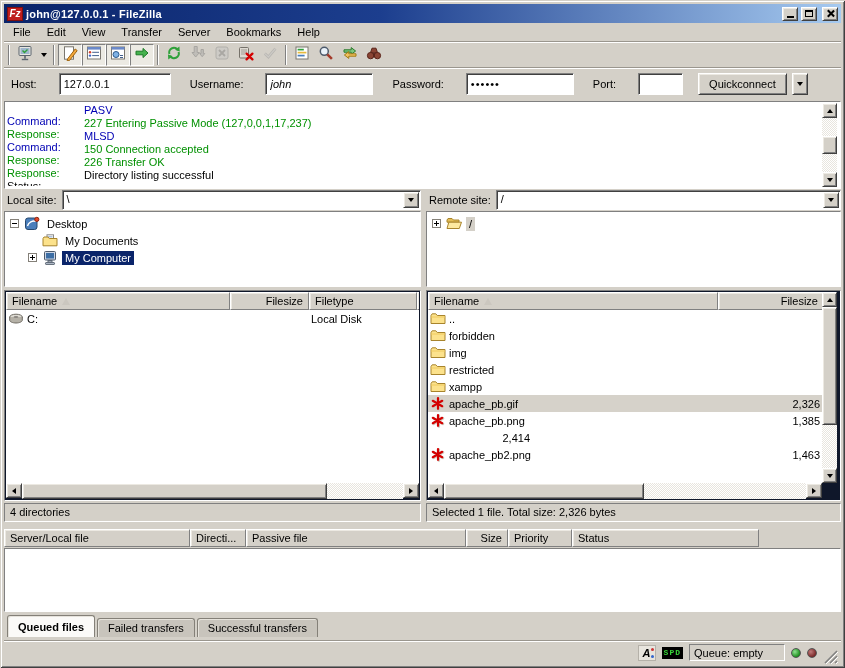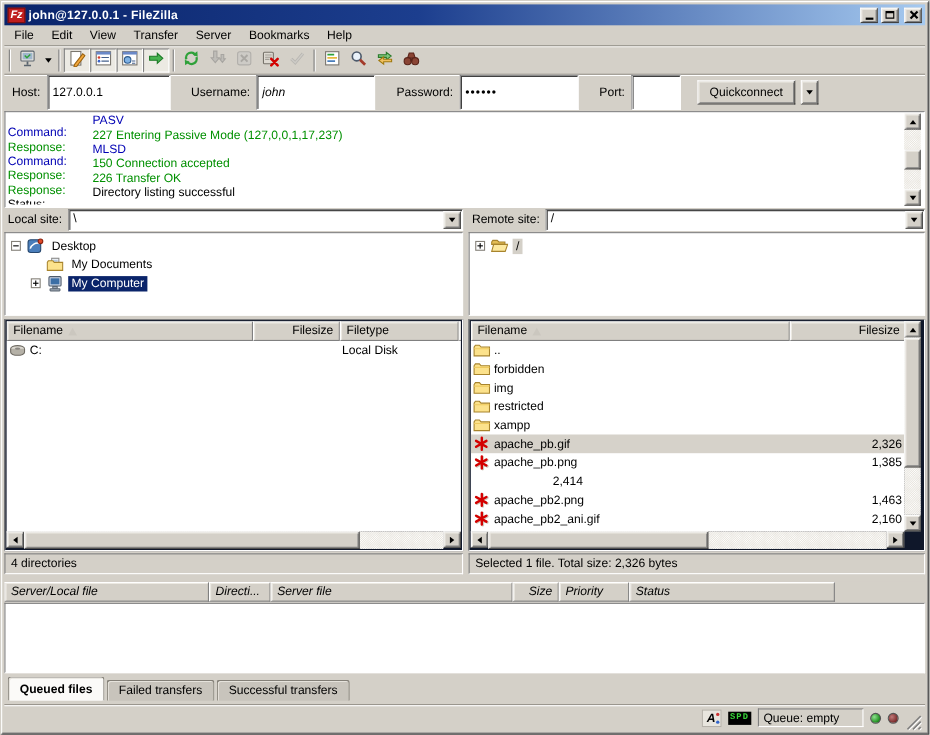--- a/index.html
+++ b/index.html
@@ -35,22 +35,22 @@
   .tb-sep{width:2px;height:20px;margin:0 3px;border-left:1px solid #808080;border-right:1px solid #fff;}
   .tb-btn{width:24px;height:22px;display:flex;align-items:center;justify-content:center;background:transparent;border:1px solid transparent;padding:0;}
   .tb-btn svg{width:16px;height:16px;}
   .tb-btn.pressed{background:#eceae3;border-color:#808080 #fff #fff #808080;}
   .tb-btn.disabled svg{filter:grayscale(1) opacity(.45);}
   .tb-dd{width:13px;height:22px;display:flex;align-items:center;justify-content:center;background:transparent;border:none;padding:0;}
   
   .quickbar{left:4px;top:67px;width:837px;height:33px;display:flex;align-items:center;gap:5px;padding-left:7px;
     box-shadow:inset 0 1px 0 #fff;border-top:1px solid #9a968e;}
   .quickbar label{margin-right:1px;}
-  .field{height:32px;background:#fff;border:1px solid;border-color:#808080 #fff #fff #808080;
-    box-shadow:inset 1px 1px 0 #404040;padding:2px 4px;font:11px "Liberation Sans",sans-serif;outline:none;}
+  .field{height:22px;background:#fff;border:1px solid;border-color:#808080 #fff #fff #808080;
+    box-shadow:inset 1px 1px 0 #404040;padding:2px 4px;font:11px "Liberation Sans",sans-serif;outline:none;margin-left:16px;}
   .f-host{width:112px;margin-right:14px;}
   .f-user{width:108px;margin-right:14px;font-style:italic;}
   .f-pass{width:108px;margin-right:14px;letter-spacing:1px;}
   .f-port{width:45px;margin-right:10px;}
   .qc-btn{height:22px;padding:3px 10px;background:#d4d0c8;border:1px solid;border-color:#fff #404040 #404040 #fff;
     box-shadow:inset 1px 1px 0 #ece9e2, inset -1px -1px 0 #808080;font:11px "Liberation Sans",sans-serif;}
   .qc-dd{width:16px;height:22px;background:#d4d0c8;border:1px solid;border-color:#fff #404040 #404040 #fff;
     box-shadow:inset 1px 1px 0 #ece9e2, inset -1px -1px 0 #808080;display:flex;align-items:center;justify-content:center;padding:0;}
   
   .arr{width:0;height:0;display:block;}
@@ -103,21 +103,21 @@
   .frow.selected{background:#d6d2ca;}
   .fcell{height:17px;padding:0 4px 0 2px;display:flex;align-items:center;gap:3px;flex:none;overflow:hidden;white-space:nowrap;}
   .fcell.r{justify-content:flex-end;}
   .ficon{width:16px;height:16px;flex:none;}
   .ficon svg{width:16px;height:16px;}
   .hsb{position:absolute;height:16px;bottom:1px;display:flex;}
   .hsb .mid{flex:1;position:relative;}
   .hsb .sb-thumb{position:absolute;top:0;bottom:0;}
   .statuspanel{top:503px;height:19px;background:#d4d0c8;border:1px solid;border-color:#808080 #fff #fff #808080;padding:2px 5px;white-space:nowrap;overflow:hidden;}
   
-  .queue-header{left:4px;top:529px;width:837px;height:34px;display:flex;overflow:hidden;background:#d4d0c8;font-style:italic;}
+  .queue-header{left:4px;top:529px;width:837px;height:34px;display:flex;overflow:hidden;background:#d4d0c8;}
   .queue-body{left:4px;top:548px;width:837px;height:64px;background:#fff;border:1px solid;border-color:#808080 #fff #fff #808080;}
   
   .tabs{left:4px;top:613px;width:837px;height:24px;display:flex;align-items:flex-end;padding-left:3px;gap:2px;}
   .tab{height:19px;padding:3px 10px;background:#c8c4bc;border:1px solid #848078;border-bottom:none;
     border-radius:3px 3px 0 0;box-shadow:inset 1px 1px 0 #e6e3dc;white-space:nowrap;}
   .tab.active{height:22px;background:#fbfaf8;font-weight:bold;padding-top:5px;}
   
   .statusbar{left:4px;top:640px;width:837px;height:24px;border-top:1px solid #9a968e;box-shadow:inset 0 1px 0 #fff;
     display:flex;align-items:center;justify-content:flex-end;gap:6px;padding:0 3px;}
   .ascii-ind{width:18px;height:16px;display:flex;align-items:center;justify-content:center;font-weight:bold;font-style:italic;position:relative;border:1px solid #b5b1a9;background:#e8e5de;}
@@ -559,36 +559,20 @@
                 <g stroke="#d40000" stroke-width="2.2" stroke-linecap="round">
                   <path d="M8 2v10.8M2.8 4.8l9.4 5.4M12.2 4.8L2.8 10.2"></path>
                 </g>
               </svg></span>
             <span>apache_pb2.png</span>
           </div>
           <div class="fcell r" style="width: 106px;">
             <span>1,463</span>
           </div>
         </div>
-        <div class="frow">
-          <div class="fcell" style="width: 290px;">
-            <span class="ficon"><svg viewBox="0 0 16 16">
-                <g stroke="#cfcabe" stroke-width="2.6" stroke-linecap="round">
-                  <path d="M8.8 2.6v10.8M3.6 5.4l9.4 5.4M13 5.4l-9.4 5.4"></path>
-                </g>
-                <g stroke="#d40000" stroke-width="2.2" stroke-linecap="round">
-                  <path d="M8 2v10.8M2.8 4.8l9.4 5.4M12.2 4.8L2.8 10.2"></path>
-                </g>
-              </svg></span>
-            <span>apache_pb2_ani.gif</span>
-          </div>
-          <div class="fcell r" style="width: 106px;">
-            <span>2,160</span>
-          </div>
-        </div>
       </div>
     <div class="abs vsb" style="right:1px;top:1px;bottom:17px;">
       <button class="sb-btn" style="position:absolute;top:0;">
           <span class="arr u"></span>
         </button>
       <div class="sb-track" style="position:absolute;top:15px;bottom:15px;left:0;right:2px;"></div>
       <div class="sb-thumb" style="position:absolute;left:0;right:2px;top:15px;height:118px;"></div>
       <button class="sb-btn" style="position:absolute;bottom:0;">
           <span class="arr d"></span>
         </button>
@@ -608,21 +592,21 @@
   <div class="statuspanel abs" style="left:426px;width:415px;">Selected 1 file. Total size: 2,326 bytes</div>
 
   <div class="queue-header abs" id="queueheader">
       <div class="hcell" style="width: 186px;">
         <span>Server/Local file</span>
       </div>
       <div class="hcell" style="width: 56px;">
         <span>Directi...</span>
       </div>
       <div class="hcell" style="width: 220px;">
-        <span>Server file</span>
+        <span>Passive file</span>
       </div>
       <div class="hcell r" style="width: 42px;">
         <span>Size</span>
       </div>
       <div class="hcell" style="width: 64px;">
         <span>Priority</span>
       </div>
       <div class="hcell" style="width: 187px;">
         <span>Status</span>
       </div>

